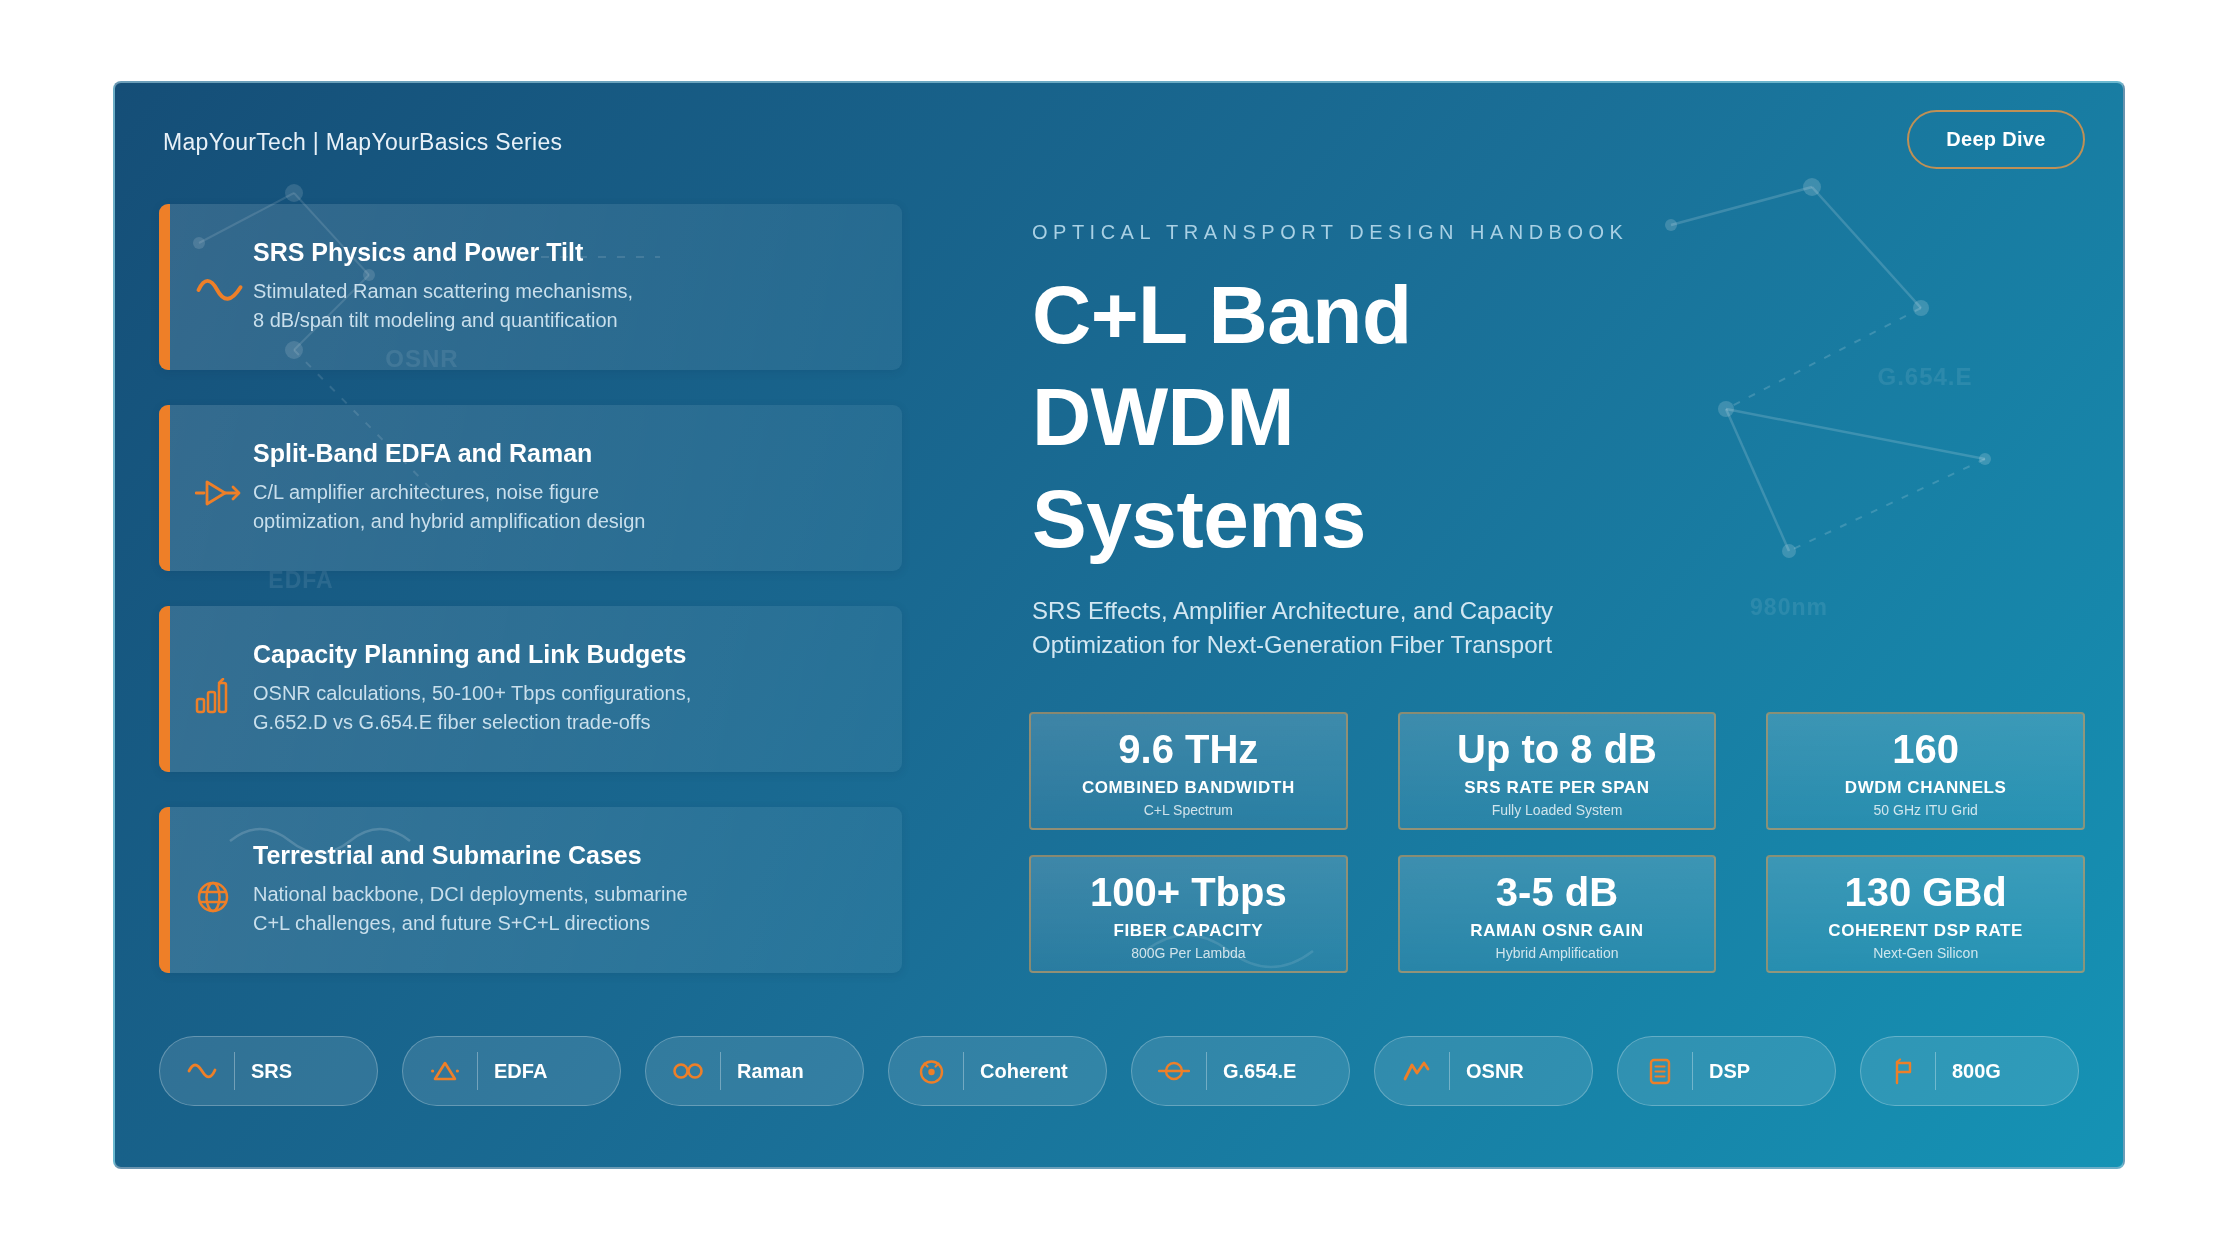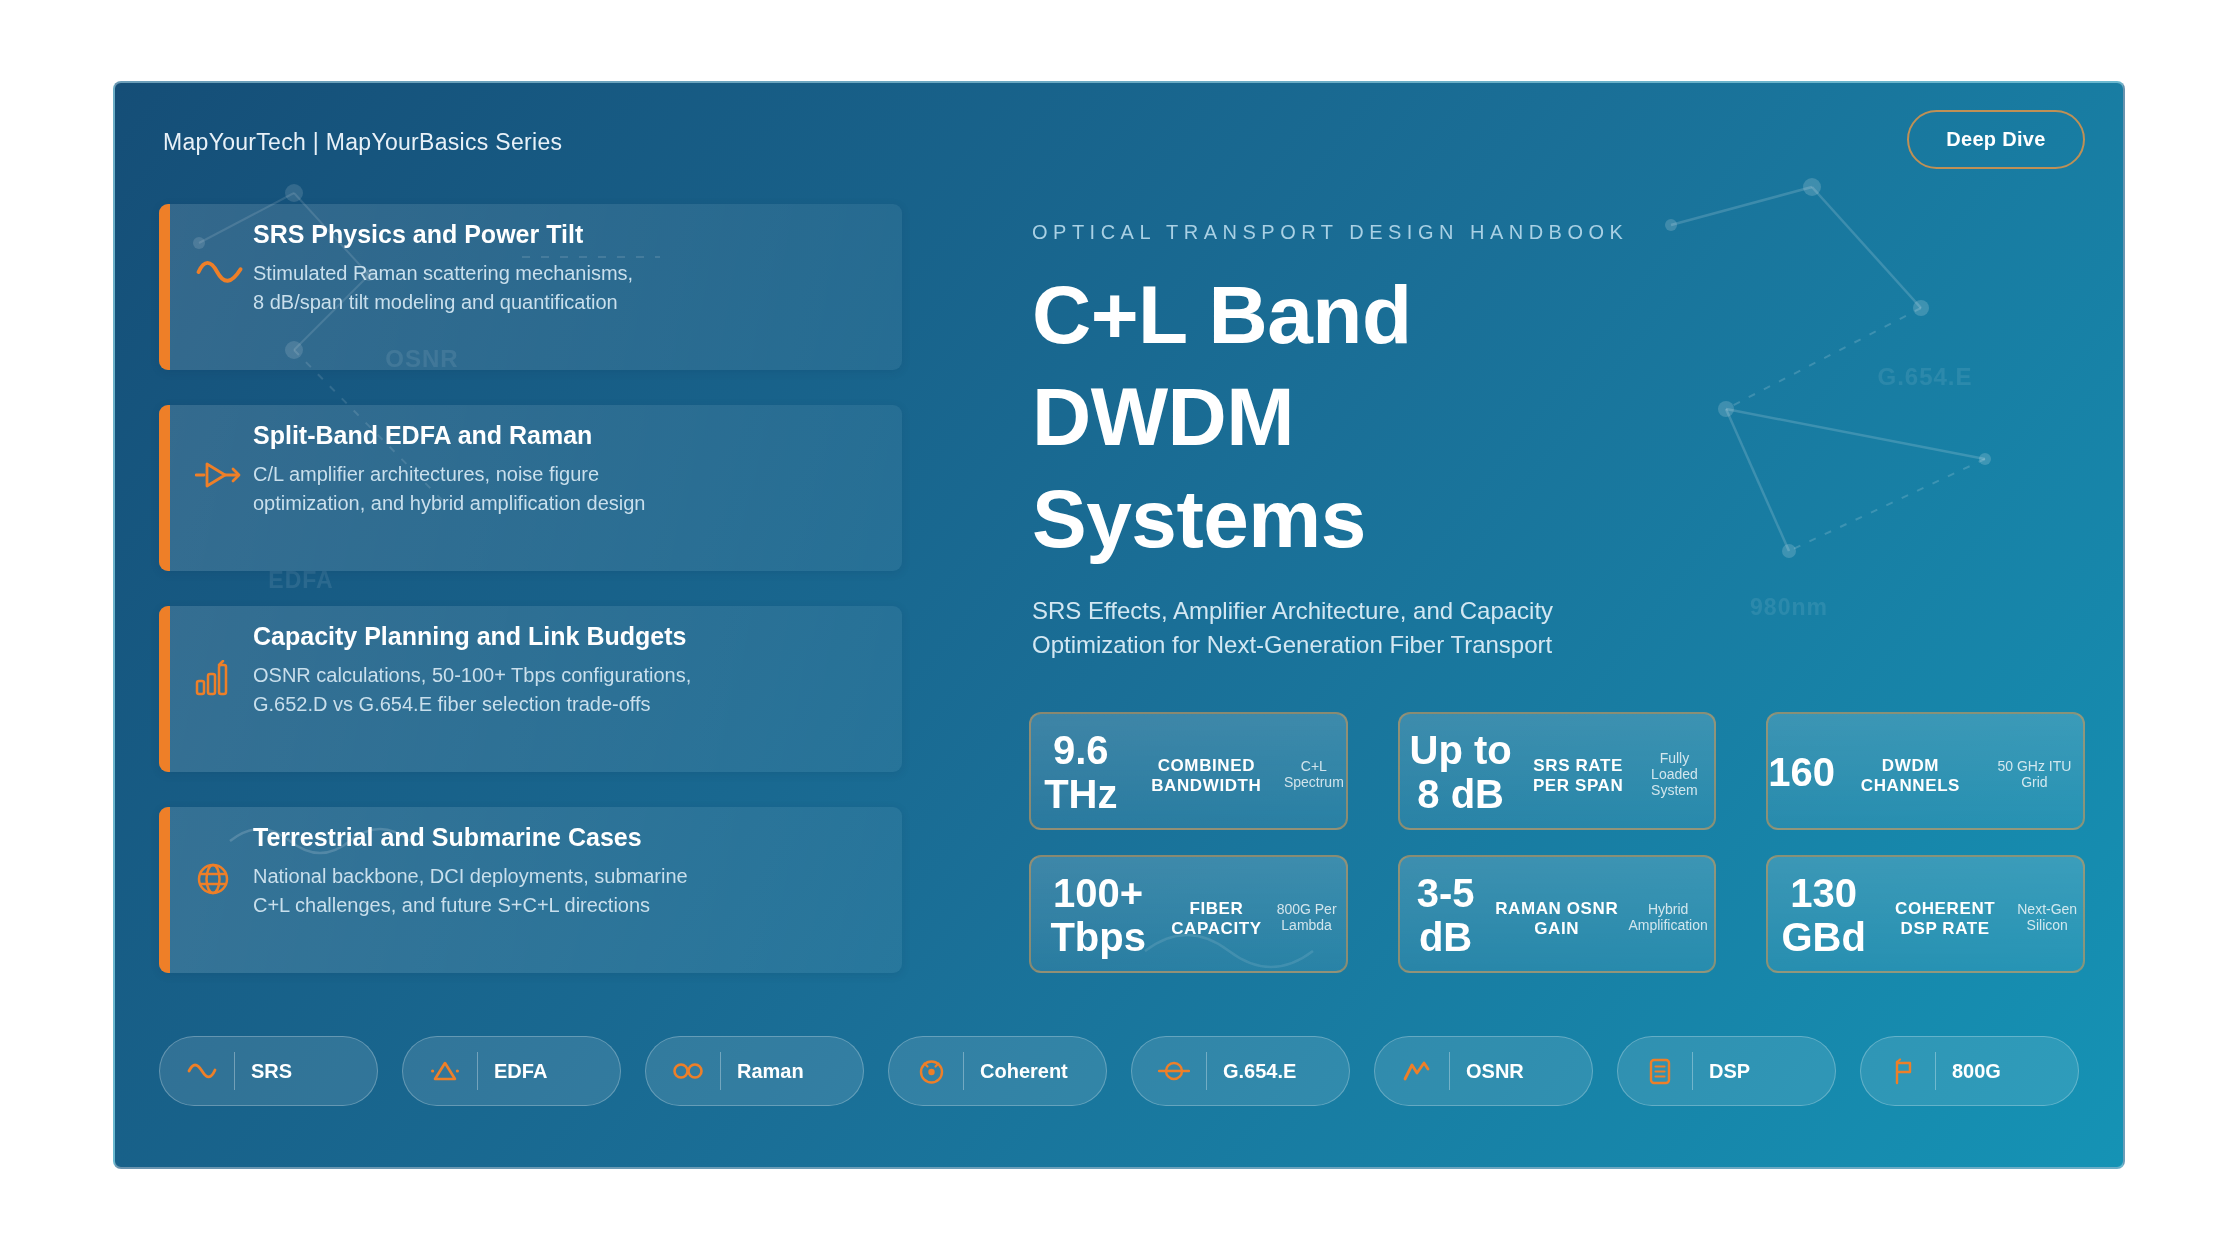--- a/index.html
+++ b/index.html
@@ -31,21 +31,21 @@
     border:2.5px solid #bf9055;border-radius:31px;background:transparent;
     color:#ffffff;font-size:20px;font-weight:bold;
     display:flex;align-items:center;justify-content:center;cursor:pointer;
     box-sizing:border-box;letter-spacing:0.3px;}
 
   
   .topics{position:absolute;left:44px;top:121px;width:743px;z-index:1;}
   .card{
     position:relative;height:166px;margin-bottom:35px;border-radius:9px;
     background:linear-gradient(100deg,rgba(255,255,255,0.13),rgba(255,255,255,0.06));
-    display:flex;box-sizing:border-box;padding:16px 20px 0 36px;
+    display:flex;box-sizing:border-box;padding:34px 20px 0 36px;
     box-shadow:0 2px 10px rgba(0,30,60,0.10);
   }
   .card::before{
     content:"";position:absolute;left:0;top:0;bottom:0;width:11px;
     background:#ee7f28;border-radius:9px 0 0 9px;
   }
   .card-icon{width:58px;flex:0 0 58px;display:flex;justify-content:flex-start;
     margin-top:38px;}
   .card-text{flex:1;}
   .card-title{color:#ffffff;font-size:25px;font-weight:bold;margin-bottom:10px;}
@@ -57,24 +57,24 @@
   .title{margin-top:20px;color:#ffffff;font-weight:bold;font-size:82px;line-height:102px;
     letter-spacing:-0.5px;}
   .title span{display:block;}
   .subtitle{margin-top:24px;}
   .subtitle div{color:#d3e7f2;font-size:24px;line-height:34px;}
 
   
   .stats{position:absolute;left:914px;top:629px;width:1056px;z-index:1;
     display:grid;grid-template-columns:repeat(3,1fr);column-gap:50px;row-gap:25px;}
   .stat{
-    height:118px;border-radius:12px;box-sizing:border-box;
+    height:118px;border-radius:4px;box-sizing:border-box;
     border:2px solid rgba(216,150,74,0.55);
     background:linear-gradient(180deg,rgba(255,255,255,0.16),rgba(255,255,255,0.07));
-    display:flex;flex-direction:row;align-items:center;justify-content:center;
+    display:flex;flex-direction:column;align-items:center;justify-content:center;
     text-align:center;padding-top:2px;
   }
   .stat-value{color:#ffffff;font-size:40px;font-weight:bold;line-height:44px;}
   .stat-label{color:#ffffff;font-size:17px;font-weight:bold;letter-spacing:0.6px;margin-top:7px;}
   .stat-sub{color:rgba(255,255,255,0.78);font-size:14px;margin-top:4px;}
 
   
   .tags{position:absolute;left:44px;right:44px;top:953px;height:70px;z-index:1;
     display:flex;gap:24px;}
   .tag{

